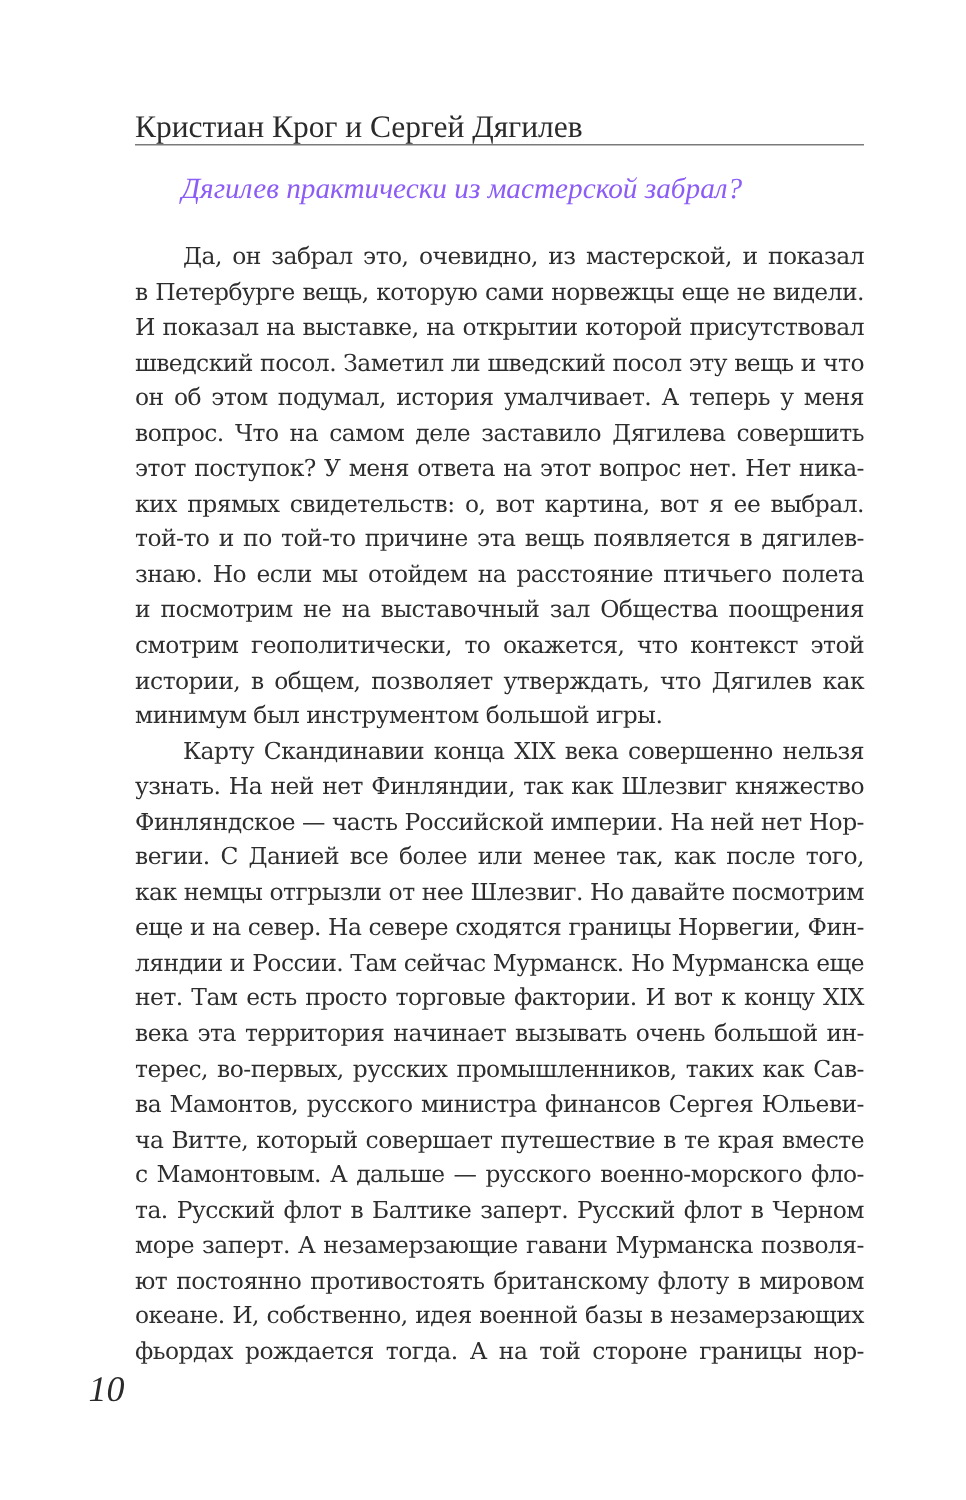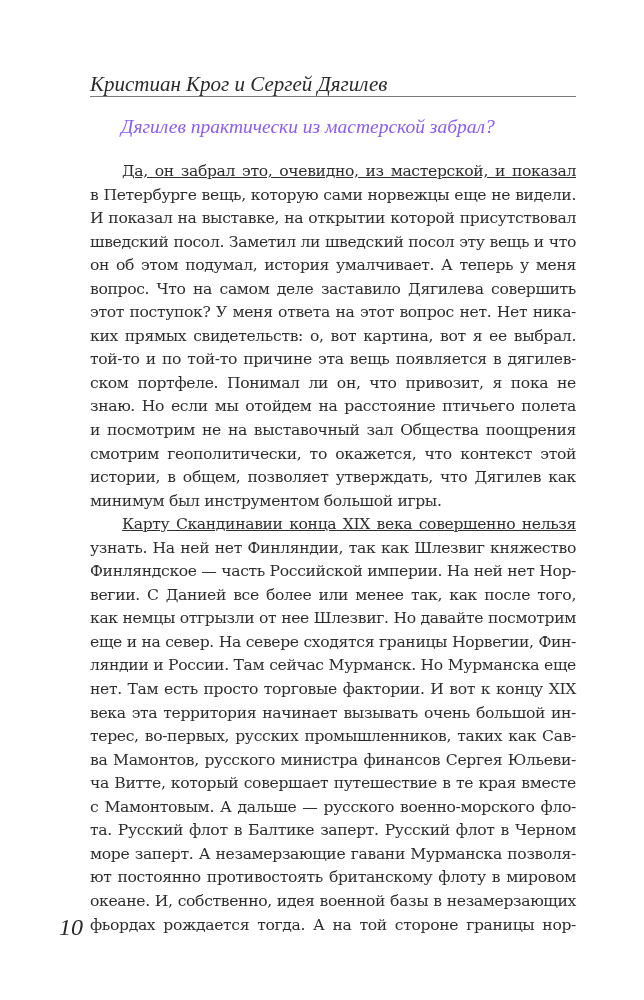--- a/index.html
+++ b/index.html
@@ -14,21 +14,20 @@
       overflow: hidden;
       font-family: "DejaVu Serif", "Liberation Serif", serif;
       color: #2b2b2b;
     }
     .running-head {
       position: absolute;
       left: 90px;
       top: 72px;
       width: 486px;
       font-family: "Liberation Serif", "DejaVu Serif", serif;
-      font-style: italic;
       font-size: 21px;
       line-height: 24px;
       color: #2b2b2b;
       white-space: nowrap;
     }
     .head-rule {
       position: absolute;
       left: 90px;
       top: 96px;
       width: 486px;
@@ -60,21 +59,20 @@
       display: block;
       height: 23.55px;
       line-height: 23.55px;
       text-align: justify;
       text-align-last: justify;
       white-space: nowrap;
       overflow: visible;
     }
     .line.indent {
       padding-left: 32px;
-      text-decoration: underline;
     }
     .line.last {
       text-align-last: left;
     }
     .line .txt {
       display: block;
       white-space: normal;
     }
     .page-number {
       position: absolute;
@@ -118,23 +116,20 @@
     <div class="line">
         <span class="txt">этот поступок? У меня ответа на этот вопрос нет. Нет ника-</span>
       </div>
     <div class="line">
         <span class="txt">ких прямых свидетельств: о, вот картина, вот я ее выбрал.</span>
       </div>
     <div class="line">
         <span class="txt">той-то и по той-то причине эта вещь появляется в дягилев-</span>
       </div>
     <div class="line">
-        <span class="txt">ском портфеле. Понимал ли он, что привозит, я пока не</span>
-      </div>
-    <div class="line">
         <span class="txt">знаю. Но если мы отойдем на расстояние птичьего полета</span>
       </div>
     <div class="line">
         <span class="txt">и посмотрим не на выставочный зал Общества поощрения</span>
       </div>
     <div class="line">
         <span class="txt">смотрим геополитически, то окажется, что контекст этой</span>
       </div>
     <div class="line">
         <span class="txt">истории, в общем, позволяет утверждать, что Дягилев как</span>

